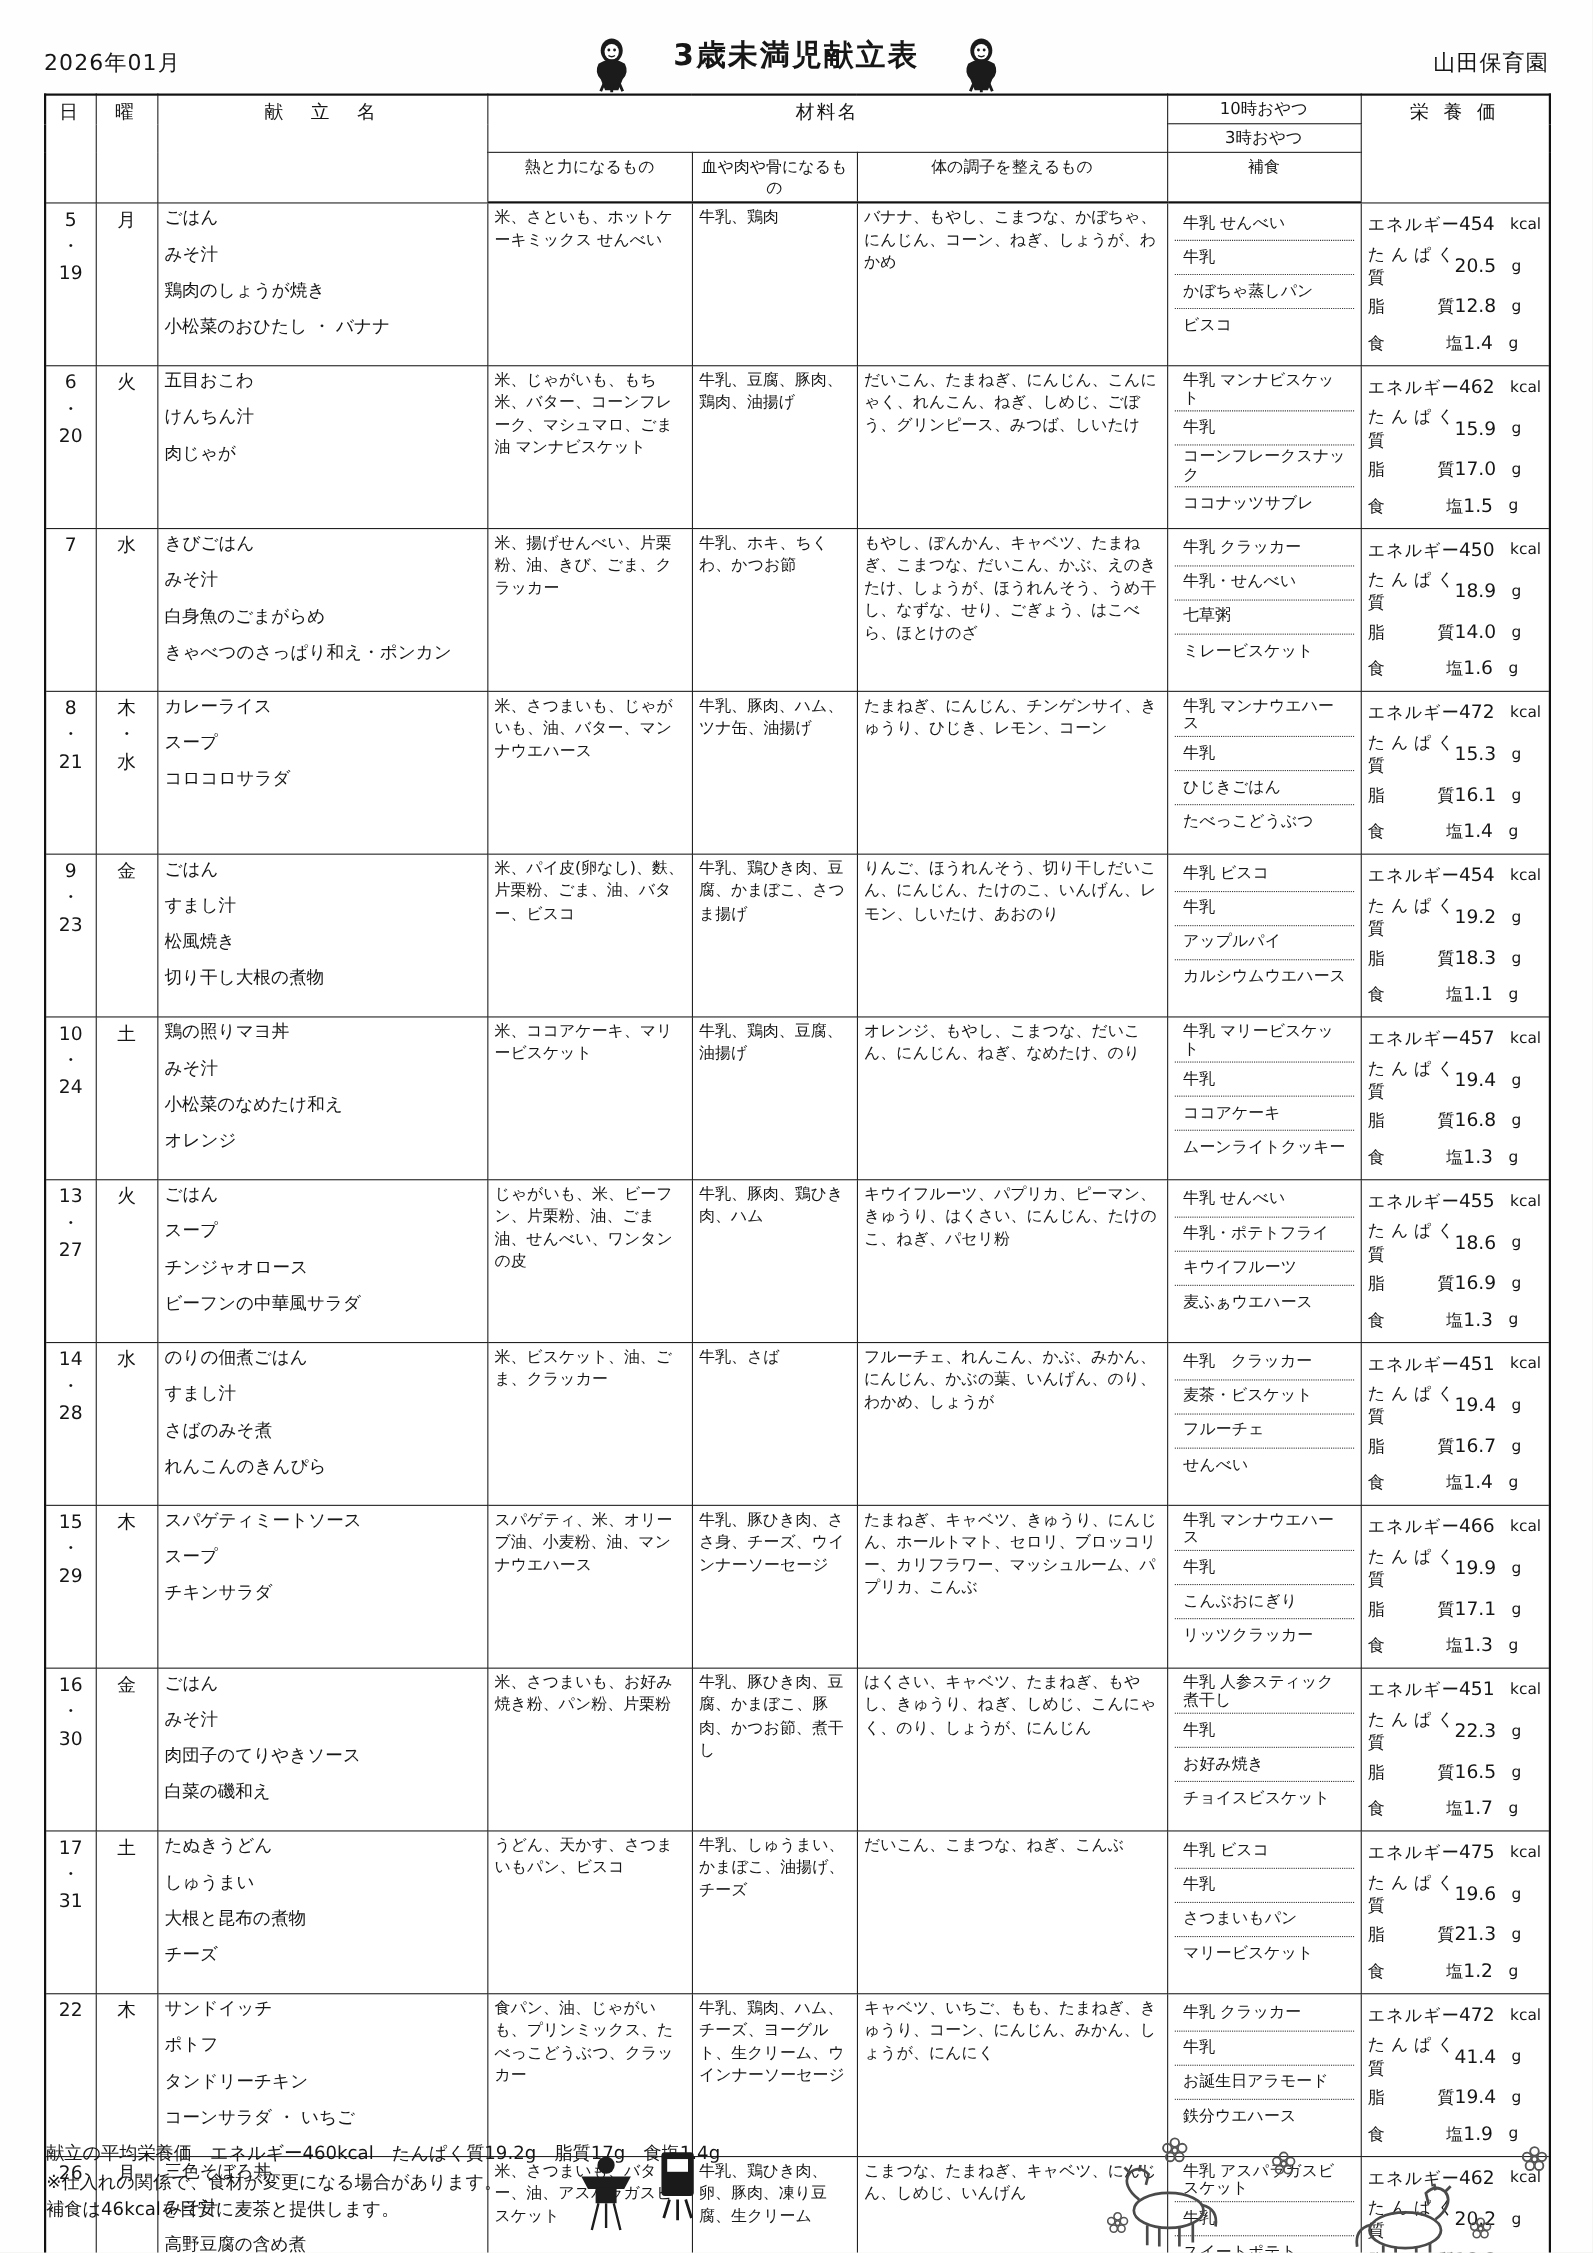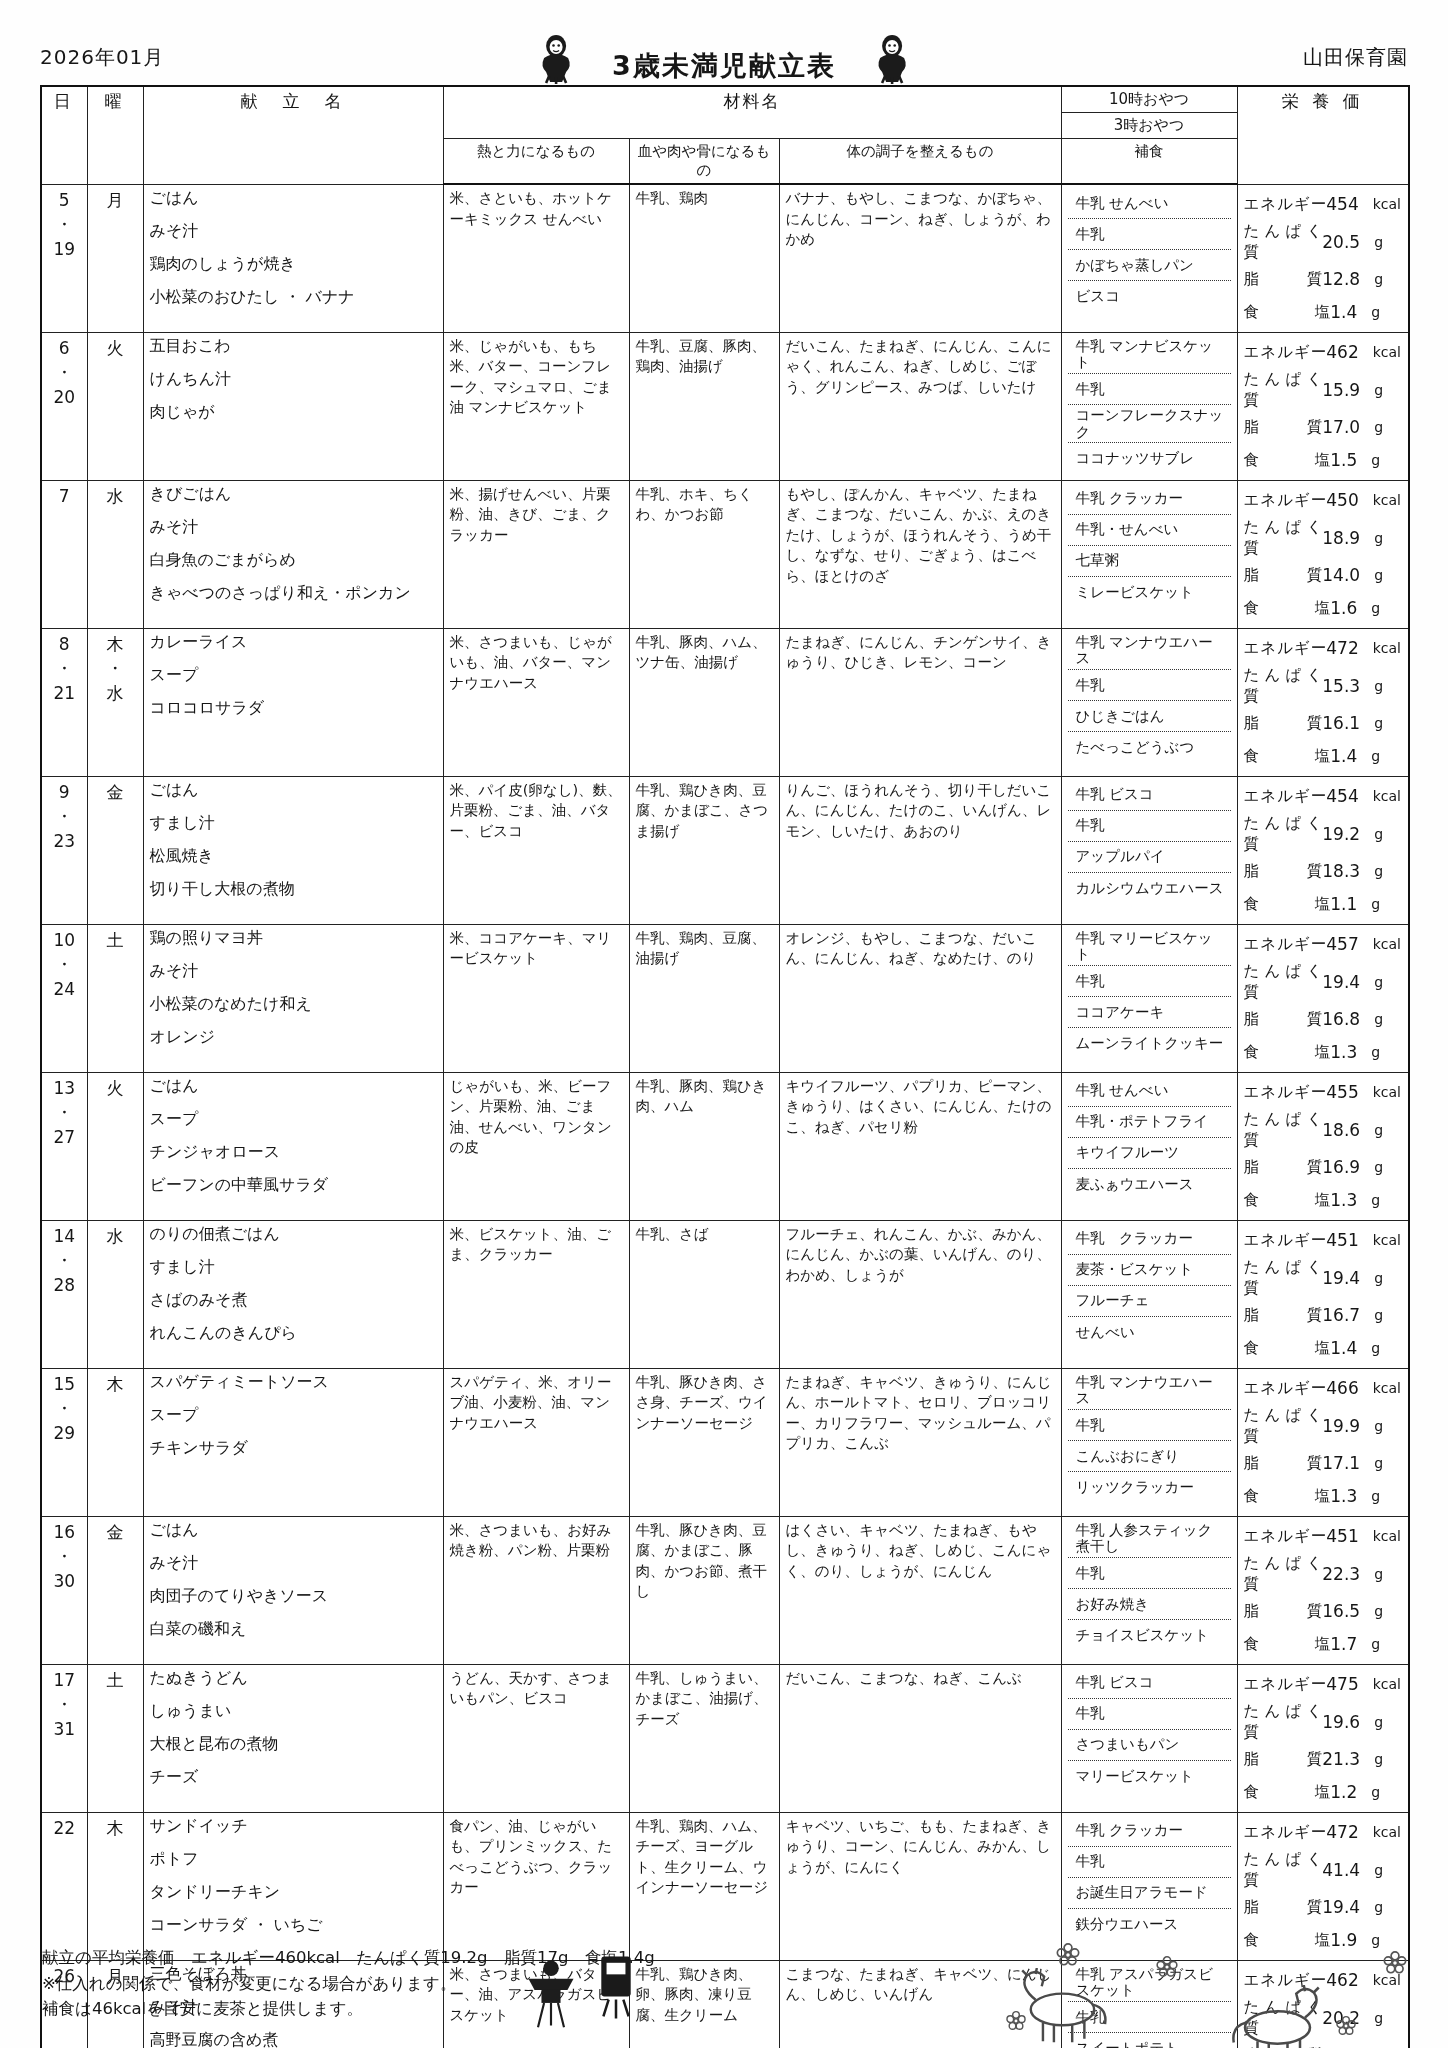--- a/index.html
+++ b/index.html
@@ -11,21 +11,21 @@
     font-family:"DejaVu Sans","Liberation Sans",sans-serif;
     color:#161616;
     overflow:hidden;
   }
   
   .doc-header{
     position:absolute;top:30px;left:40px;right:40px;height:55px;
     display:flex;align-items:center;justify-content:space-between;
   }
   .doc-month,.doc-school{font-size:20px;letter-spacing:1px;}
-  .doc-title-wrap{display:flex;align-items:flex-end;gap:36px;position:absolute;left:50%;transform:translateX(-50%);}
+  .doc-title-wrap{display:flex;align-items:flex-start;gap:36px;position:absolute;left:50%;transform:translateX(-50%);}
   .doc-title{font-size:27px;font-weight:bold;letter-spacing:2px;}
   .daruma{width:40px;height:52px;display:block;}
   
   table.menu{
     position:absolute;top:85px;left:40px;
     width:1368px;border-collapse:collapse;table-layout:fixed;
     border:2.5px solid #111;
     background:#fff;
   }
   table.menu th,table.menu td{

